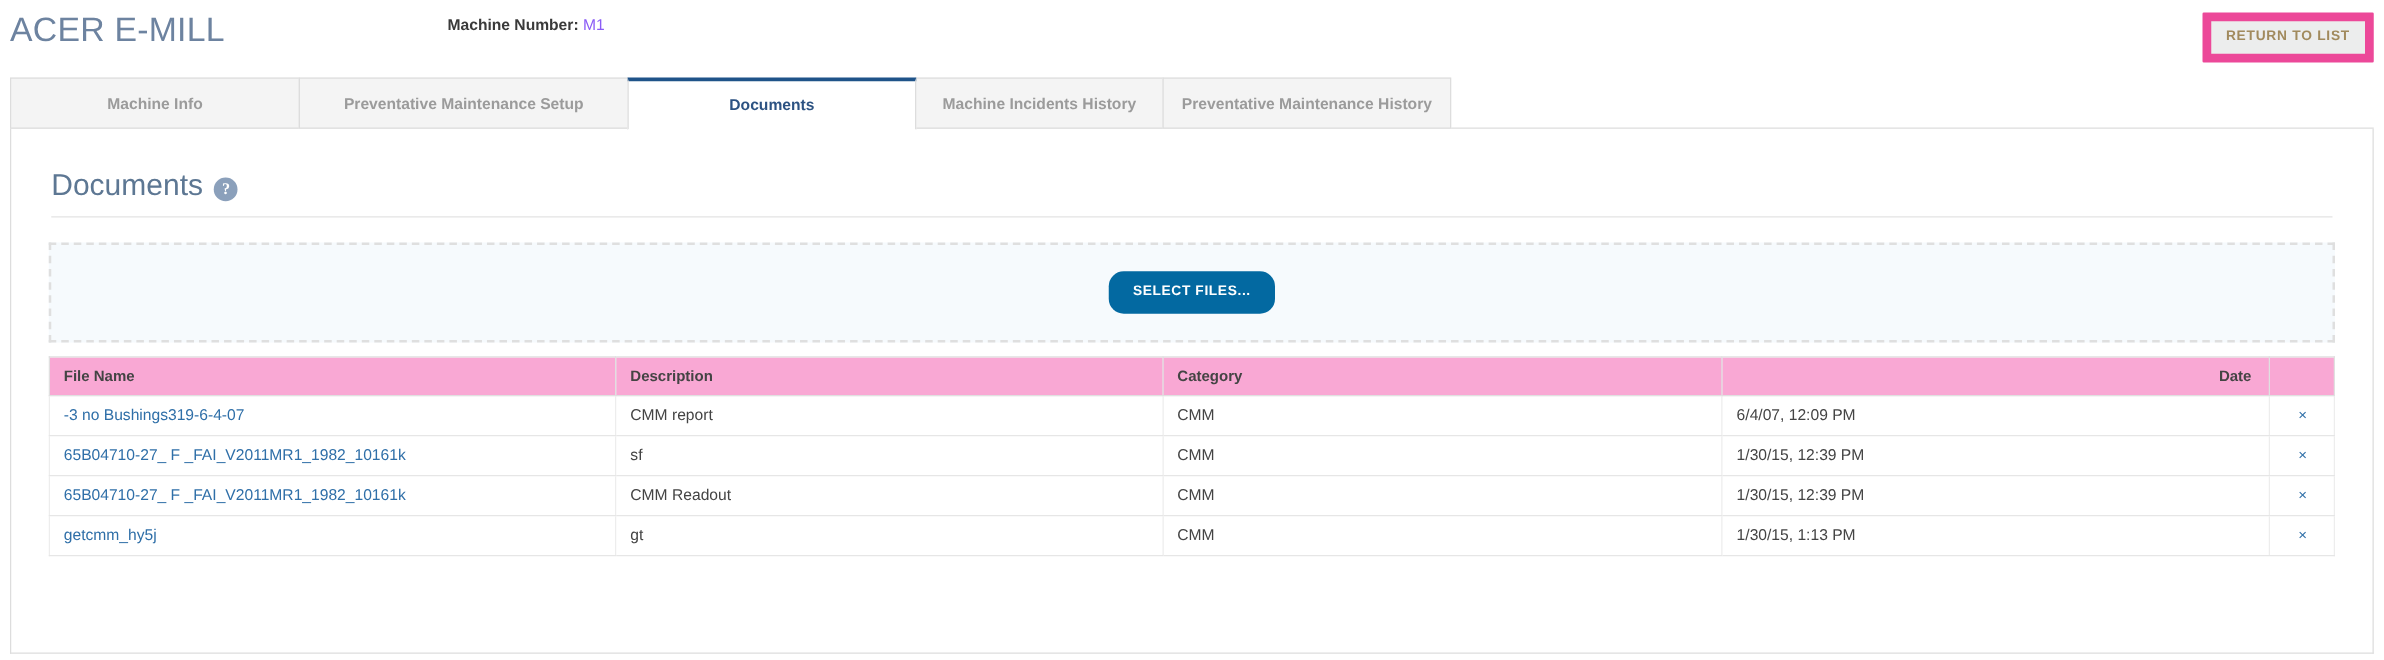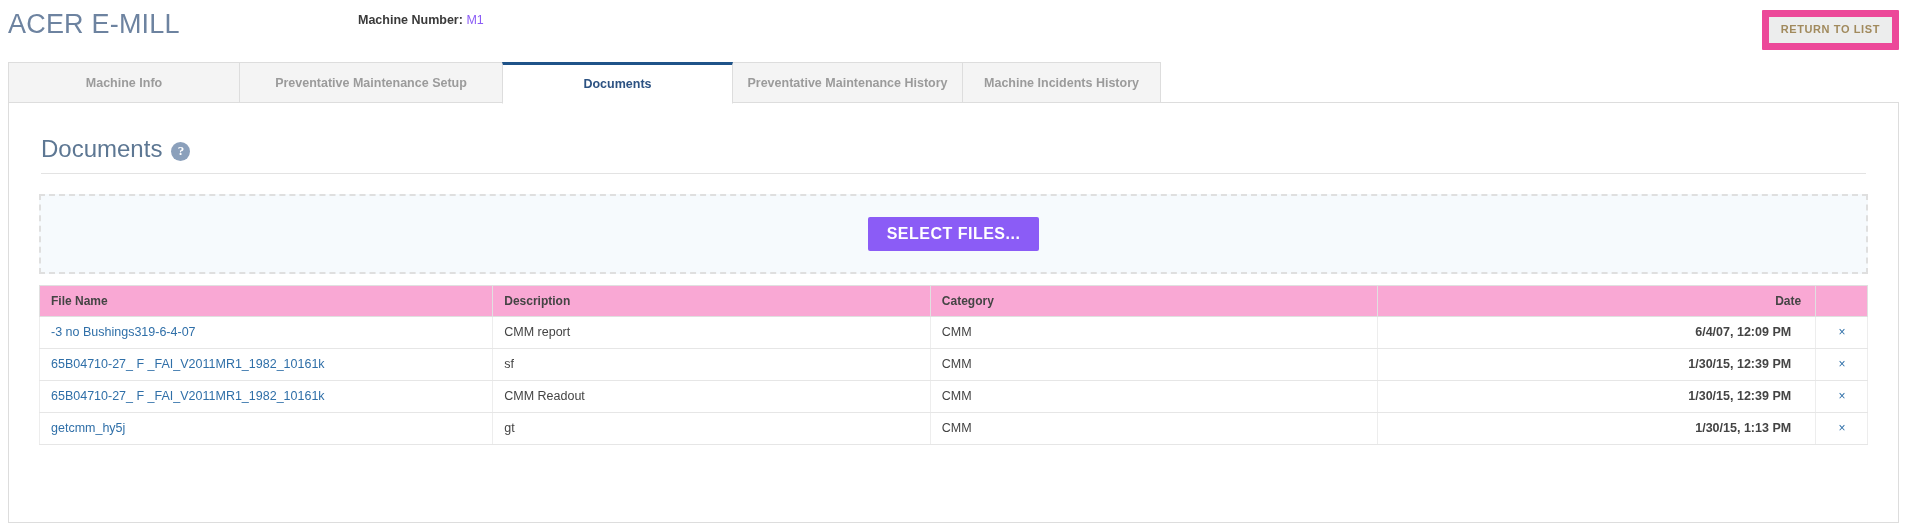--- a/index.html
+++ b/index.html
@@ -170,29 +170,29 @@
     margin-top: 20px;
     height: 80px;
     background: #f6fafd;
     border: 2px dashed #dfdfdf;
     display: flex;
     align-items: center;
     justify-content: center;
     box-sizing: border-box;
   }
   .select-files-btn {
-    background: #8b5cf6;
+    background: #0369a1;
     color: #ffffff;
-    font-size: 16px;
+    font-size: 11px;
     font-weight: bold;
     letter-spacing: 0.5px;
     border: none;
     padding: 10px 19px 11px 19px;
     cursor: pointer;
-    border-radius: 2px;
+    border-radius: 12px;
     font-family: "Liberation Sans", sans-serif;
     line-height: 13px;
   }
 
   
   .docs-table {
     width: 100%;
     border-collapse: collapse;
     margin-top: 11px;
     font-size: 12.5px;
@@ -227,25 +227,24 @@
   }
   .docs-table tbody tr td:last-child { border-right: 1px solid #ededed; }
 
   .docs-table td.col-filename a {
     color: #2f6fa8;
     text-decoration: none;
     cursor: pointer;
     font-size: 12.5px;
   }
   .docs-table td.col-date {
-    text-align: right;
-    padding-right: 24px;
+    text-align: left;
+    padding-right: 12px;
     color: #444444;
     white-space: nowrap;
-    font-weight: bold;
   }
   .docs-table td.col-action {
     text-align: center;
     width: 52px;
   }
   .remove-x {
     color: #2f6fa8;
     font-size: 12px;
     cursor: pointer;
     line-height: 12px;
@@ -269,22 +268,22 @@
     <span class="mn-value">M1</span>
   </div>
 
   <button class="return-to-list">RETURN TO LIST</button>
 </div>
 
 <div class="tab-bar">
   <div class="tab tab-machine-info">Machine Info</div>
   <div class="tab tab-pm-setup">Preventative Maintenance Setup</div>
   <div class="tab tab-documents active">Documents</div>
+  <div class="tab tab-incidents">Machine Incidents History</div>
   <div class="tab tab-pm-history">Preventative Maintenance History</div>
-  <div class="tab tab-incidents">Machine Incidents History</div>
 </div>
 
 <div class="content-panel">
 
   <div class="section-head">
     <div class="section-title">Documents</div>
     <div class="help-icon">?</div>
   </div>
 
   <div class="dropzone">

